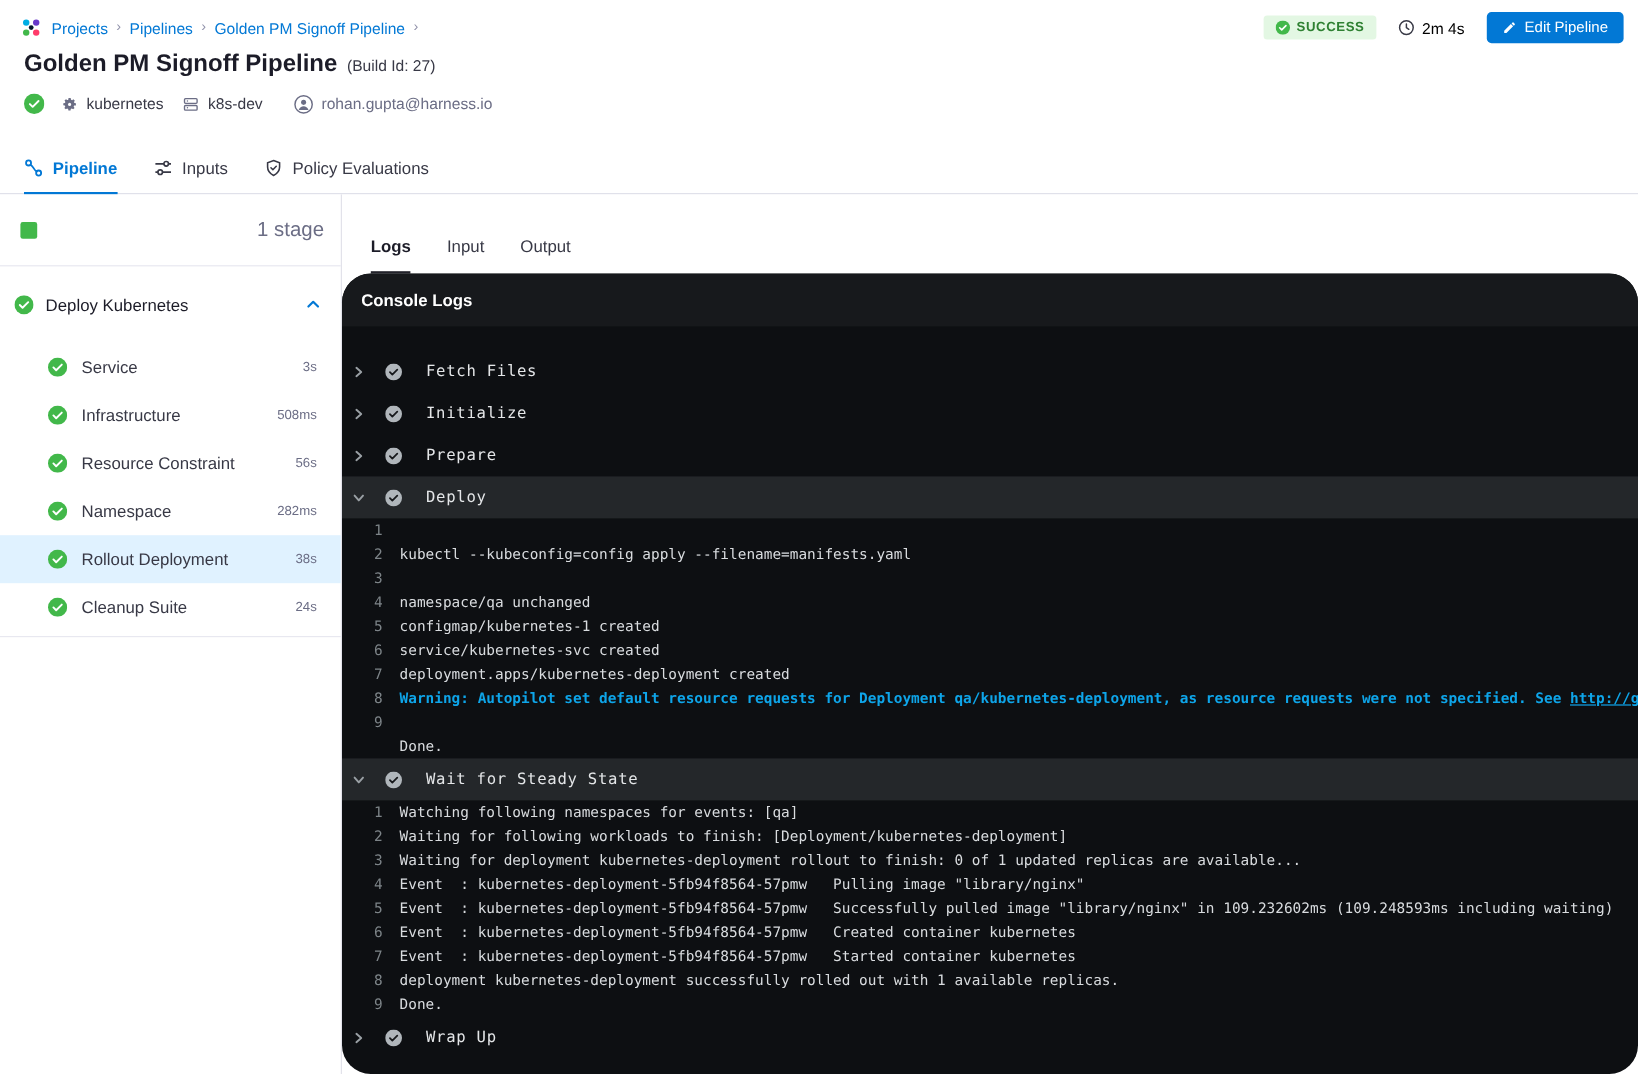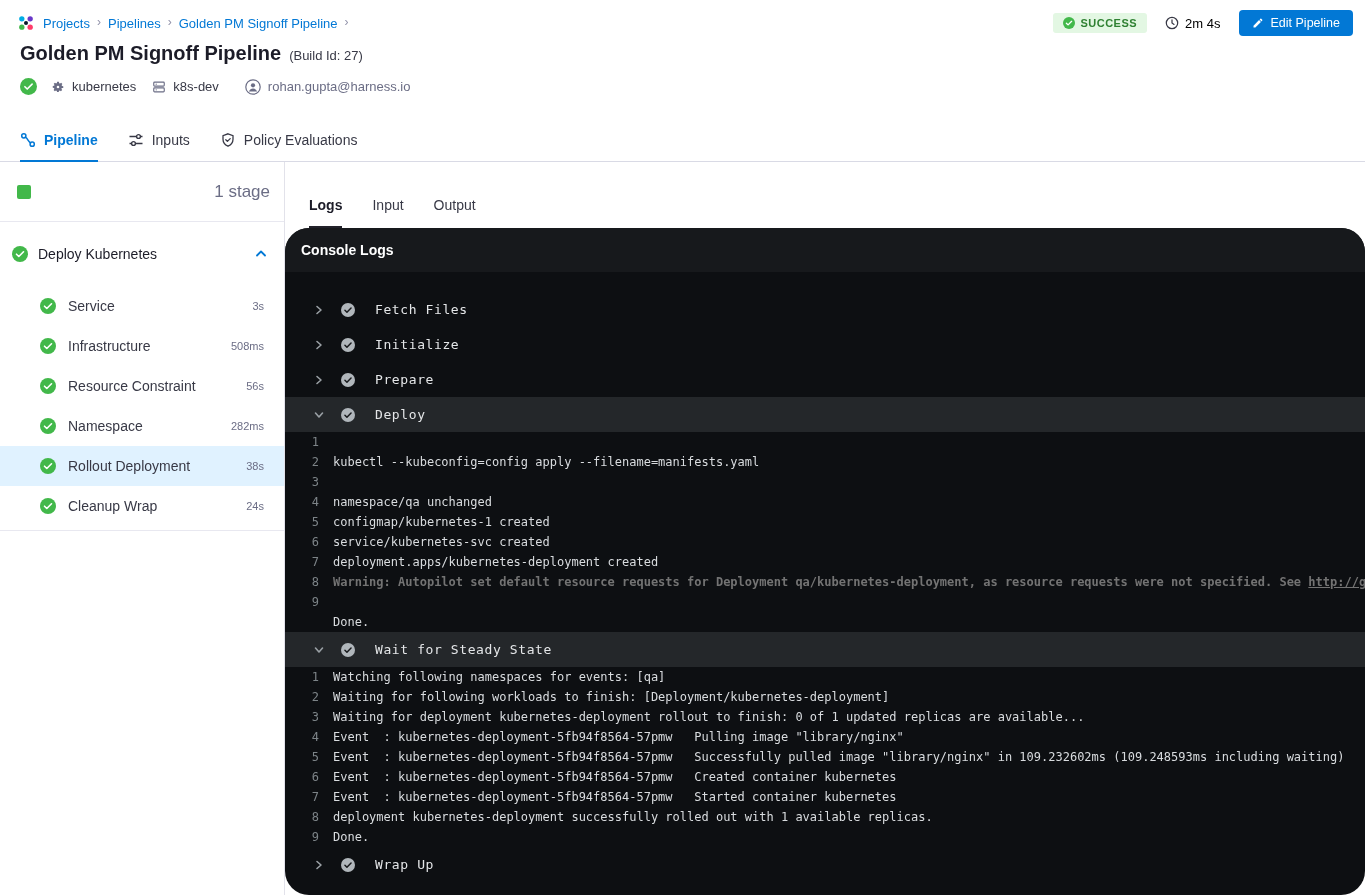--- a/index.html
+++ b/index.html
@@ -55,30 +55,30 @@
   
   .right { flex: 1; min-width: 0; display: flex; flex-direction: column; }
   .log-tabs { height: 66px; flex-shrink: 0; display: flex; align-items: flex-end; gap: 30px; padding: 0 24px; background: #fff; }
   .log-tab { font-size: 14px; color: #383946; padding-bottom: 13px; border-bottom: 2px solid transparent; cursor: pointer; }
   .log-tab.active { color: #1c1c28; font-weight: bold; border-bottom-color: #22222a; }
 
   .console { flex: 1; min-height: 0; background: #0d0f12; display: flex; flex-direction: column; overflow: hidden; font-family: "DejaVu Sans Mono", monospace; border-radius: 24px; }
   .console-header { height: 44px; flex-shrink: 0; background: #17191c; display: flex; align-items: center; padding: 0 16px; color: #ffffff; font-family: "Liberation Sans", sans-serif; font-weight: bold; font-size: 14px; }
   .console-body { flex: 1; overflow: hidden; padding-top: 20px; }
 
-  .sec-header { height: 35px; display: flex; align-items: center; padding-left: 28px; cursor: pointer; }
+  .sec-header { height: 35px; display: flex; align-items: center; padding-left: 8px; cursor: pointer; }
   .sec-header.expanded { background: #24272a; }
   .sec-header .chev { width: 12px; margin-right: 16px; color: #9aa0a5; }
   .sec-check { margin-right: 20px; }
   .sec-name { font-size: 13px; letter-spacing: 0.6px; color: #e4e6e8; }
 
   .log-line { display: flex; height: 20px; line-height: 20px; font-size: 12px; }
   .num { width: 34px; flex-shrink: 0; text-align: right; color: #7d8488; }
   .txt { padding-left: 14px; white-space: pre; color: #d9dcdf; }
-  .warn .txt, .warn .loglink { color: #737373; font-weight: bold; }
+  .warn .txt, .warn .loglink { color: #0ea5e9; font-weight: bold; }
   .loglink { text-decoration: underline; cursor: pointer; white-space: pre; }
 </style>
 </head>
 <body>
 
 <div class="app">
   <header>
     <div class="topbar">
       <div class="breadcrumb">
         <span class="icn" id="logo">
@@ -277,21 +277,21 @@
             <span class="step-name">Rollout Deployment</span>
             <span class="step-duration">38s</span>
           </div>
           <div class="step">
             <span class="icn">
               <svg width="16" height="16" viewBox="0 0 16 16">
                 <circle cx="8" cy="8" r="8" fill="#42b84a"></circle>
                 <path d="M4.5 8.2l2.3 2.3 4.7-4.7" stroke="#fff" stroke-width="1.6" fill="none" stroke-linecap="round" stroke-linejoin="round"></path>
               </svg>
             </span>
-            <span class="step-name">Cleanup Wrap</span>
+            <span class="step-name">Cleanup Suite</span>
             <span class="step-duration">24s</span>
           </div>
         </div>
     </aside>
 
     <section class="right">
       <div class="log-tabs">
           <div class="log-tab active">Logs</div>
           <div class="log-tab">Input</div>
           <div class="log-tab">Output</div>

